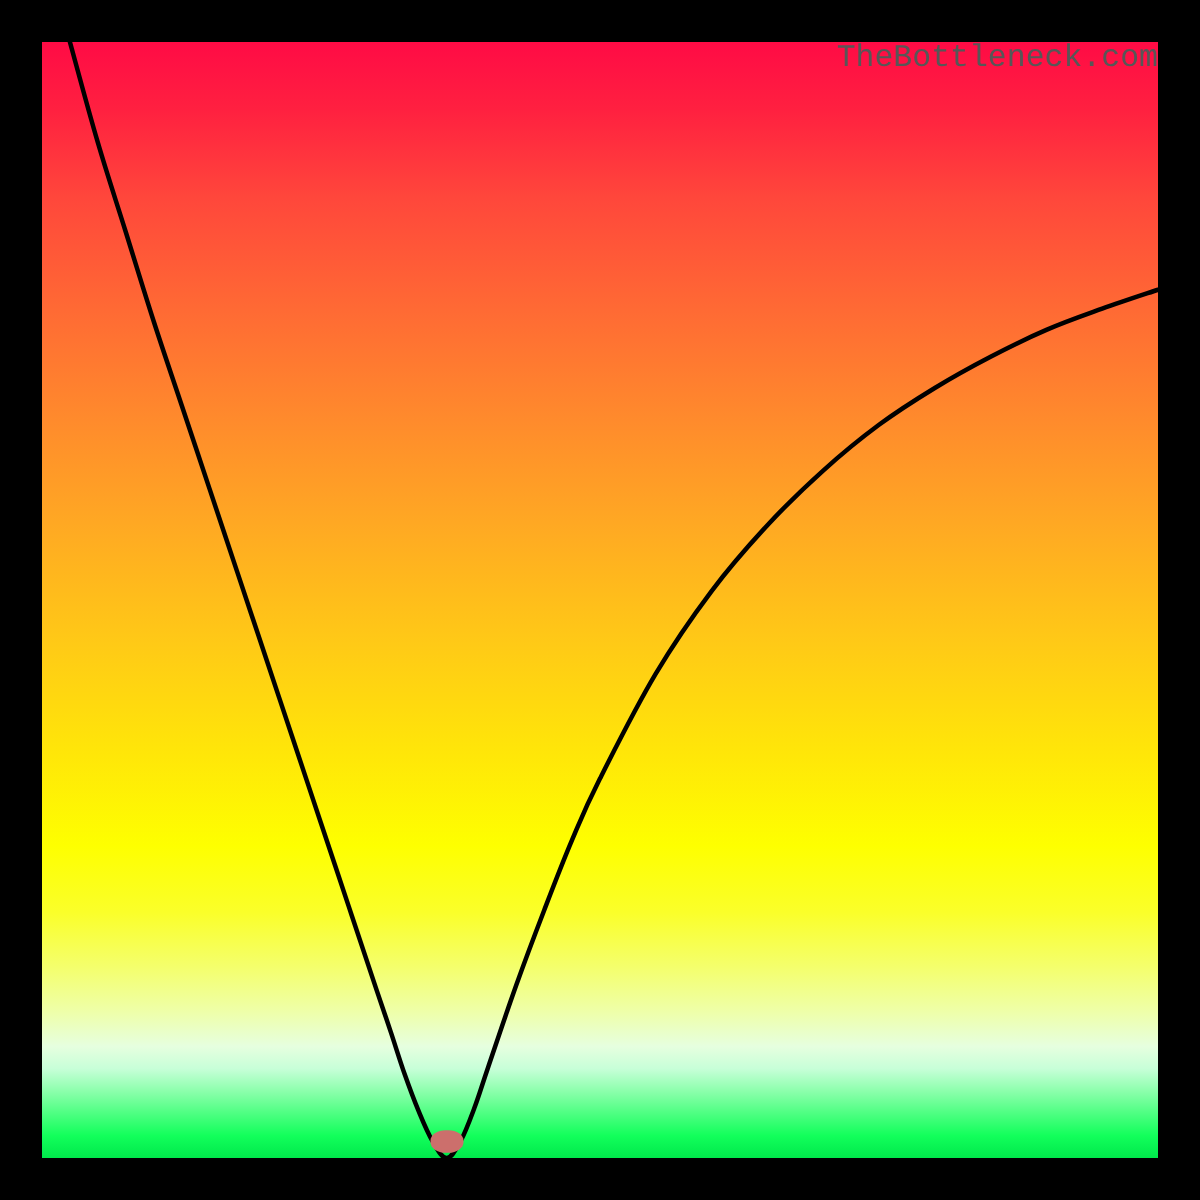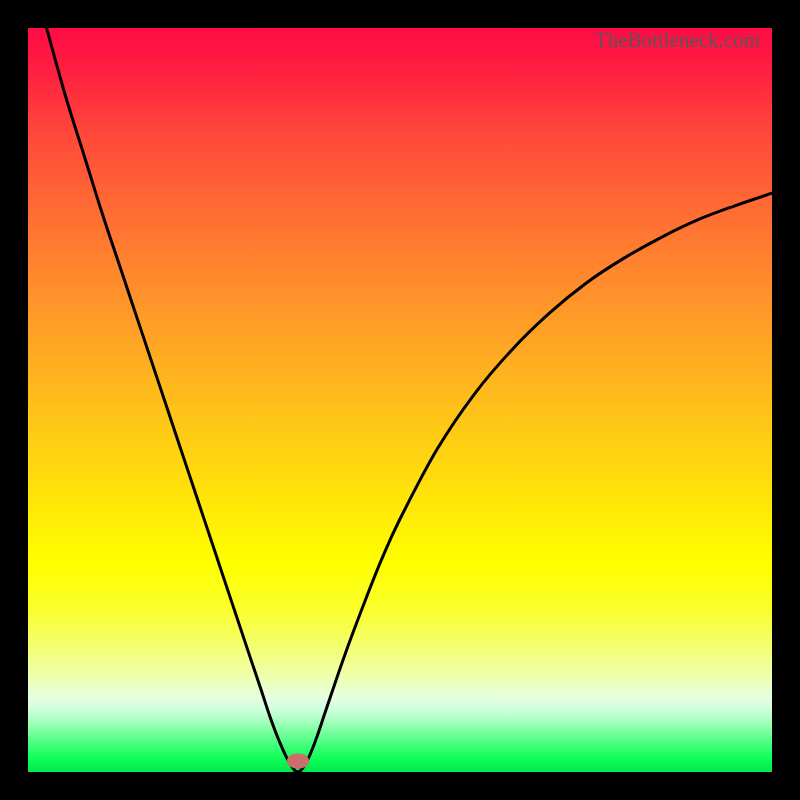--- a/index.html
+++ b/index.html
@@ -33,22 +33,22 @@
       #c7ffd8 92%,
       #8cffac 94%,
       #4eff82 96%,
       #12ff5b 98%,
       #00e84b 100%
     );
   }
   .watermark {
     position: absolute;
     top: 0px;
-    right: 12px;
-    font-family: Liberation Serif, serif;
+    right: 0;
+    font-family: Liberation Mono, monospace;
     font-size: 21px;
     color: #575757;
     letter-spacing: 0px;
     pointer-events: none;
   }
   .curve {
     position: absolute;
     left: 0;
     top: 0;
     width: 744px;

